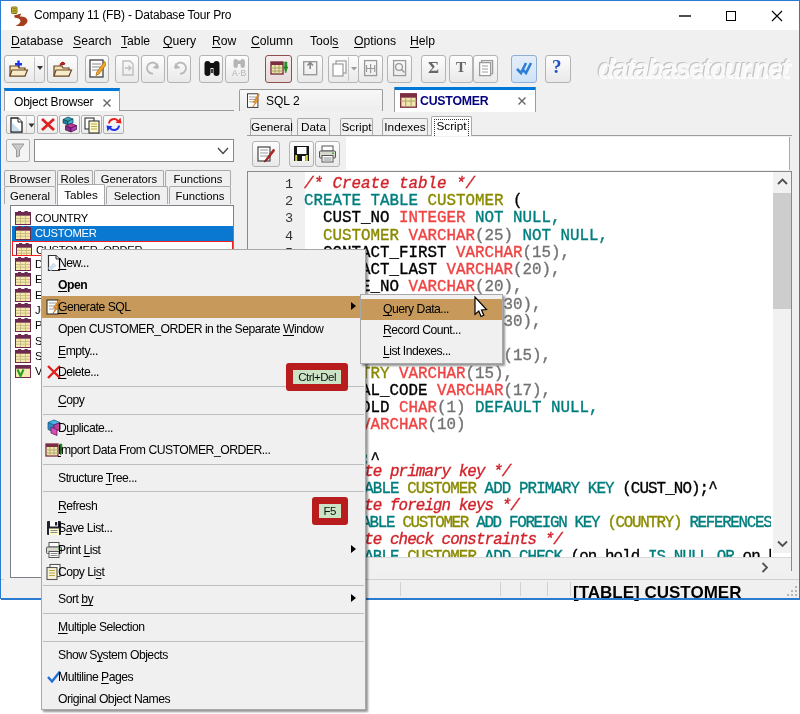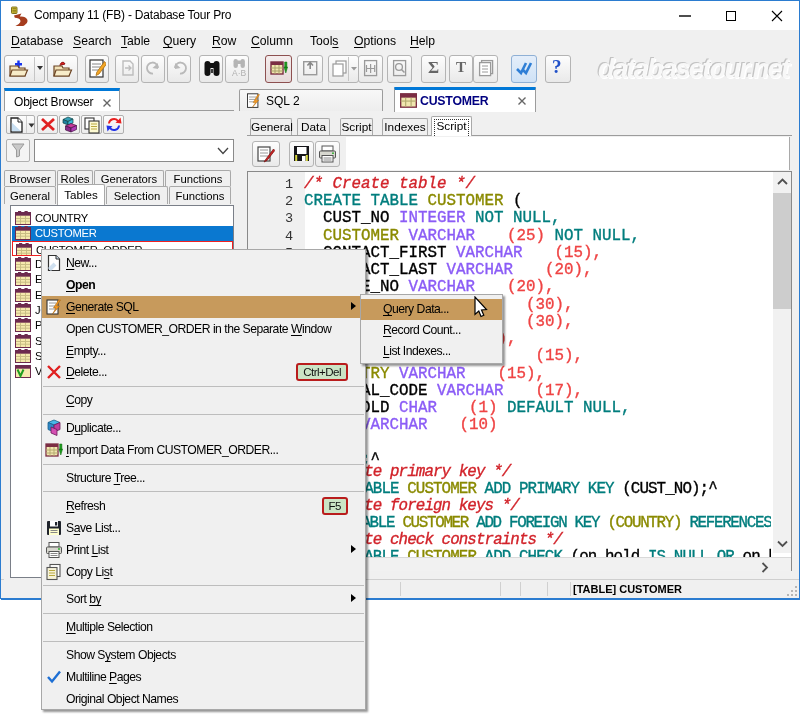--- a/index.html
+++ b/index.html
@@ -27,35 +27,35 @@
 #rtab2{position:absolute;left:393px;top:86px;width:142px;height:25px;background:#fff;border:1px solid #9c9c9c;border-top:3px solid #0078d7;border-bottom:none;border-radius:1px 1px 0 0;}
 .itab{position:absolute;background:#f0f0f0;border:1px solid #a9a9a9;border-bottom:none;border-radius:2px 2px 0 0;font-size:11.8px;text-align:center;color:#000;}
 #editor{position:absolute;left:246px;top:170px;width:545px;height:400px;border:1px solid #898989;background:#fff;}
 #gutter{position:absolute;left:0;top:0;width:57px;height:385px;background:#f0f0f0;}
 #gutnums{position:absolute;left:0;top:0;width:52px;height:382px;font-family:"Liberation Mono",monospace;font-size:13.5px;line-height:15px;color:#333;}
 #code{position:absolute;left:56px;top:0px;width:467px;height:385px;overflow:hidden;font-family:"Liberation Mono",monospace;font-weight:normal;-webkit-text-stroke:0.35px currentColor;font-size:15.83px;line-height:17px;white-space:pre;}
 .cl{position:absolute;left:0;height:17px;white-space:pre;}
 #code i{font-style:normal;}#code .cm{color:#d2232a;font-style:italic;}
 #code .kw{color:#007d7d;}
 #code .tb{color:#8a8a00;}
-#code .ty{color:#8b5cf6;}
-#code .nm{color:#ef4444;padding-left:32px;}
+#code .ty{color:#ef4444;}
+#code .nm{color:#737373;}
 
 #vsb{position:absolute;left:525px;top:0;width:18px;height:381px;background:#f1f1f1;}
 #hsb{position:absolute;left:0;top:385px;width:543px;height:14px;background:#f1f1f1;border-top:1px solid #d9d9d9;}
 
 #statusbar{position:absolute;left:0;top:578px;width:798px;height:18px;background:#f0f0f0;border-top:1px solid #cfcfcf;}
 
 #cmenu{position:absolute;z-index:50;left:40px;top:248px;width:325px;height:461px;background:#f0f0f0;border:1px solid #a8a8a8;box-shadow:2px 2px 2px rgba(0,0,0,0.42);padding-top:2px;}
 .mrow{position:relative;height:21.9px;font-size:12.2px;letter-spacing:-0.5px;color:#000;}
-.mrow .mtxt{position:absolute;left:24px;top:4px;white-space:nowrap;}
+.mrow .mtxt{position:absolute;left:16px;top:4px;white-space:nowrap;}
 .mrow .micon{position:absolute;left:3px;top:2px;width:18px;height:18px;}
 .msep{height:1px;background:#bdbdbd;margin:2.5px 1px;}
 .marrow{position:absolute;right:9px;top:6px;width:0;height:0;border-left:5px solid #000;border-top:4.5px solid transparent;border-bottom:4.5px solid transparent;}
-.badge{position:absolute;right:17px;top:2px;background:#cbe4c5;border:2px solid #b91c1c;border-radius:3px;font-size:11.5px;padding:1px 5px;color:#111;}
+.badge{position:absolute;right:17px;top:2px;background:#cbe4c5;border:7px solid #b91c1c;border-radius:3px;font-size:11.5px;padding:1px 5px;color:#111;}
 #submenu{position:absolute;z-index:51;left:359px;top:293px;width:143px;height:70px;background:#f0f0f0;border:1px solid #a8a8a8;box-shadow:2px 2px 2px rgba(0,0,0,0.42);padding-top:4px;}
 .hl{background:#c79a5c;}
 u{text-decoration-thickness:1px;text-underline-offset:2px;}
 </style></head>
 <body>
 <div id="canvas">
 <div id="win">
  <div id="titlebar">
   <svg class="abs" style="left:8px;top:5px" width="20" height="20" viewBox="0 0 20 20">
     <path d="M5 9.5 L12.5 7.5 L10.8 10.5 Q16.5 10 18.2 13.5 Q19.5 17 15.5 19.3 Q11 21.8 5.5 20.3 Q10 19 11.2 16.3 Q12.2 13.8 9.5 12.5 Q8 11.8 5.8 11.8 Z" fill="#a63d1e"></path>
@@ -304,21 +304,21 @@
           </svg>
   </div>
  </div>
 
  <div id="statusbar">
    <div class="abs" style="left:399px;top:2px;width:1px;height:14px;background:#d0d0d0"></div>
    <div class="abs" style="left:499px;top:2px;width:1px;height:14px;background:#d0d0d0"></div>
    <div class="abs" style="left:519px;top:2px;width:1px;height:14px;background:#d0d0d0"></div>
    <div class="abs" style="left:546px;top:2px;width:1px;height:14px;background:#d0d0d0"></div>
    <div class="abs" style="left:569px;top:2px;width:1px;height:14px;background:#d0d0d0"></div>
-   <div class="abs" style="left:572px;top:2.5px;font-size:11px;font-weight:bold">[TABLE] CUSTOMER</div>
+   <div class="abs" style="left:572px;top:2.5px;font-size:17px;font-weight:bold">[TABLE] CUSTOMER</div>
    <svg class="abs" style="left:786px;top:6px" width="11" height="11">
      <g fill="#b5b5b5">
             <rect x="8" y="0" width="2" height="2"></rect>
             <rect x="8" y="4" width="2" height="2"></rect>
             <rect x="8" y="8" width="2" height="2"></rect>
             <rect x="4" y="4" width="2" height="2"></rect>
             <rect x="4" y="8" width="2" height="2"></rect>
             <rect x="0" y="8" width="2" height="2"></rect>
           </g>
    </svg>

